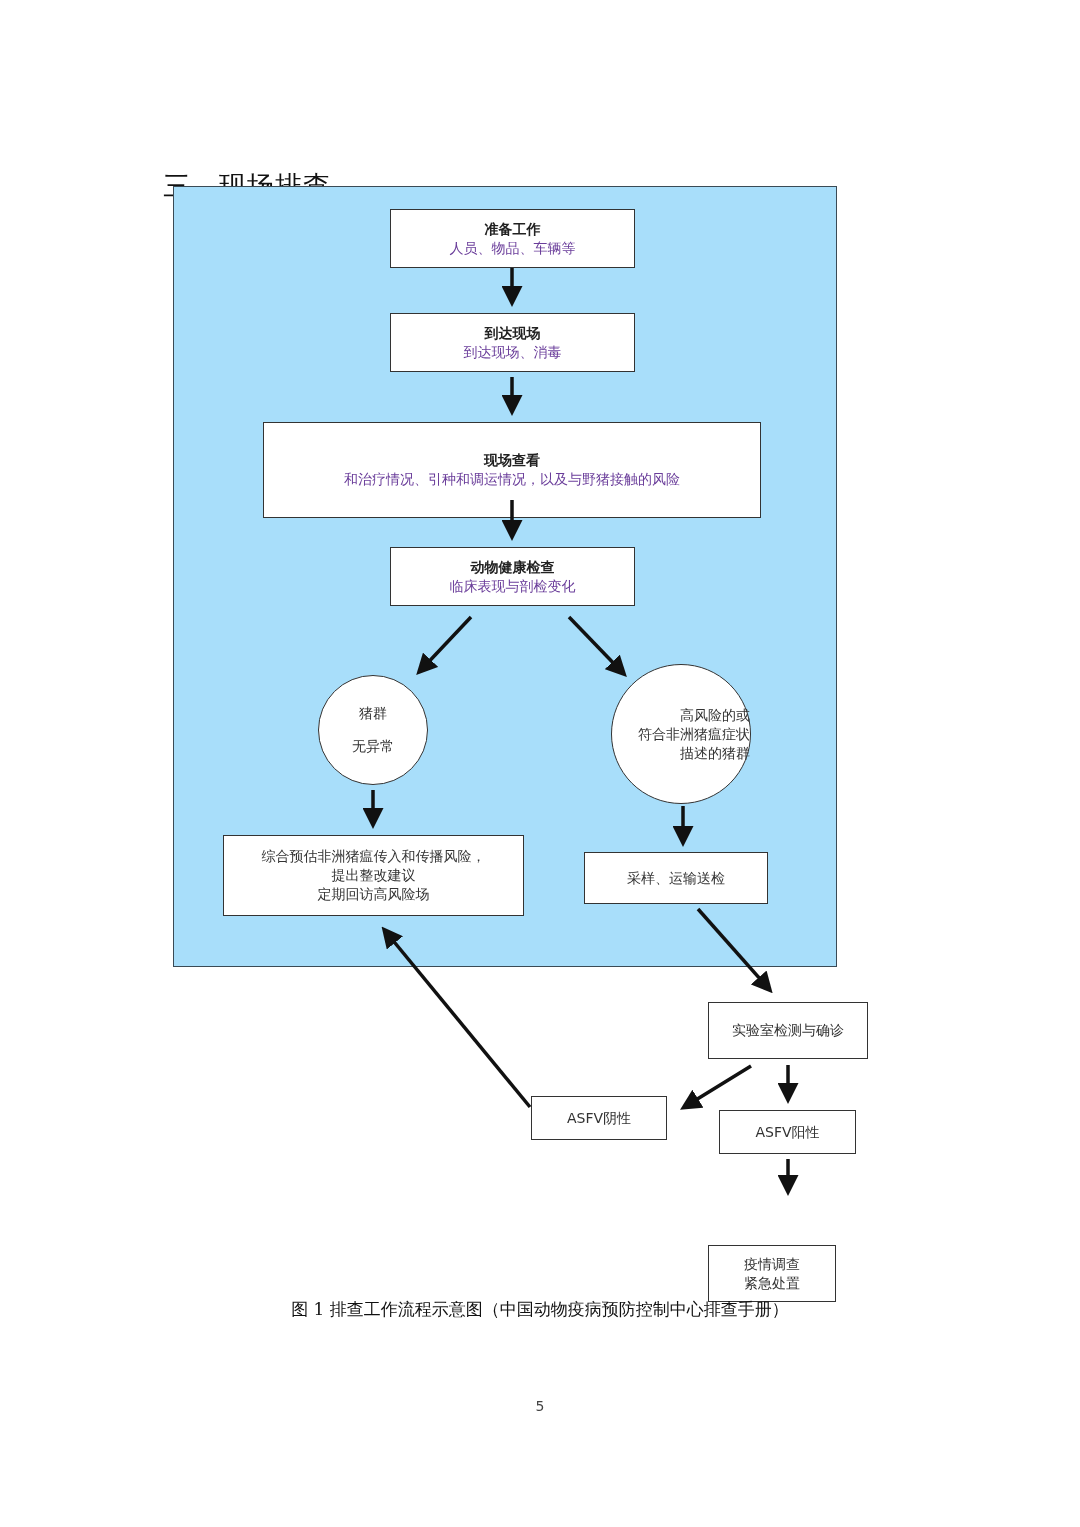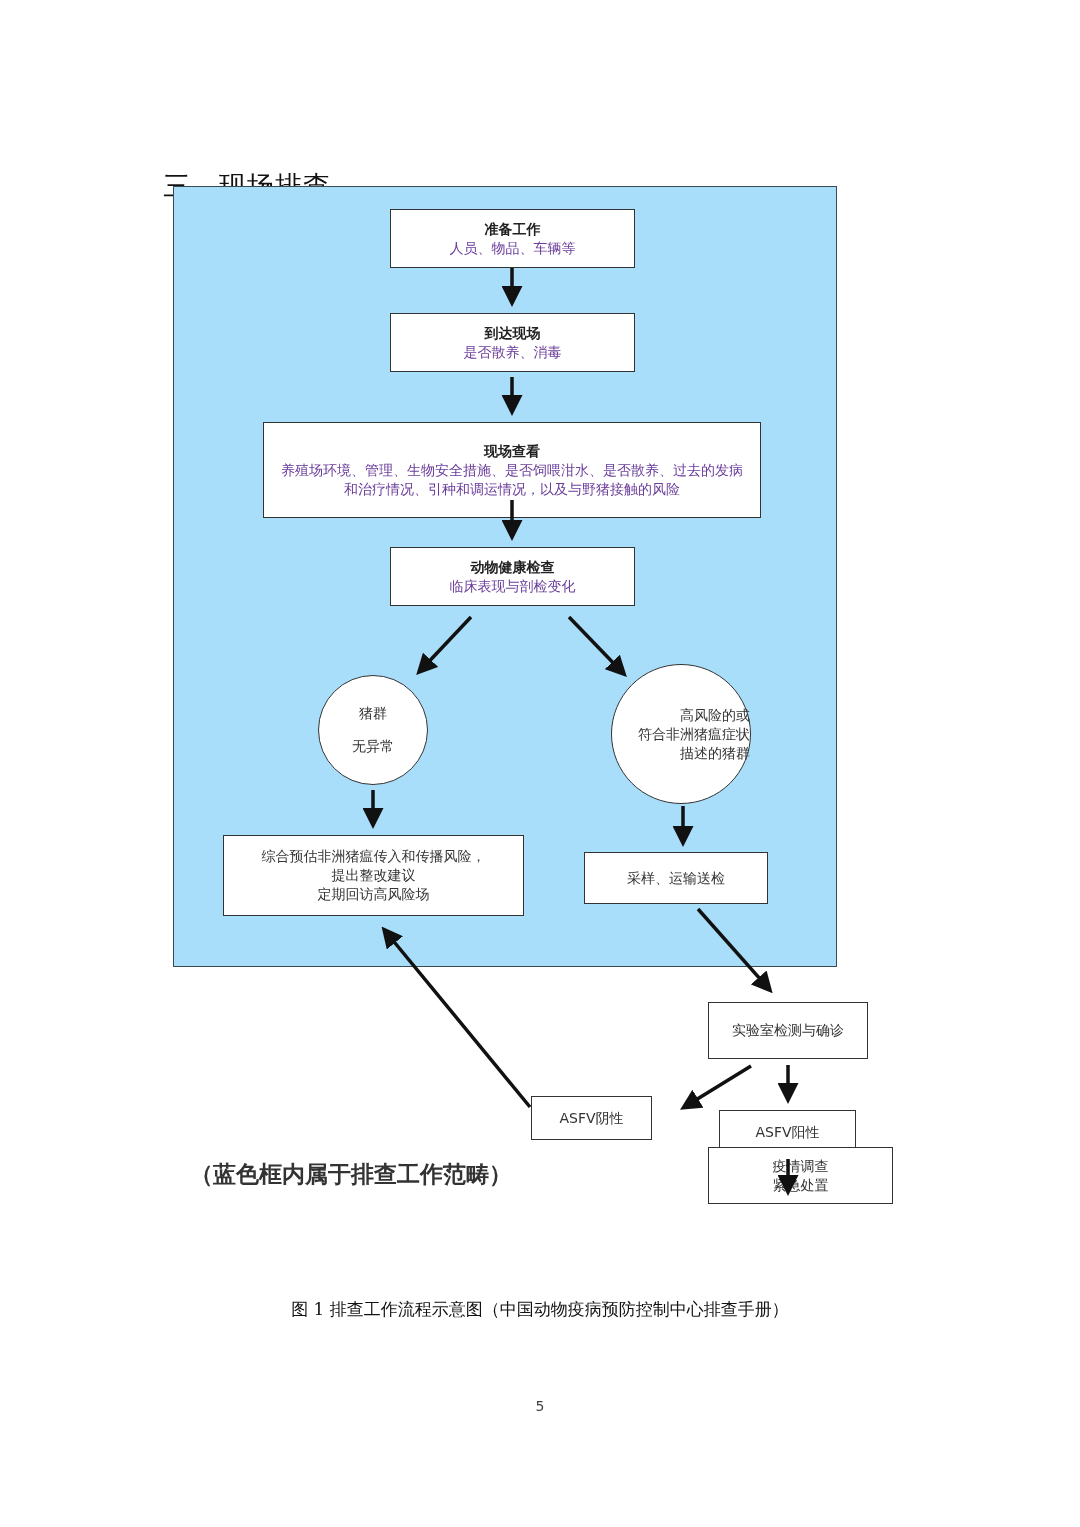--- a/index.html
+++ b/index.html
@@ -33,26 +33,25 @@
 
 <div class="blue-frame"></div>
 
 <div class="box" style="left:390px;top:209px;width:245px;height:59px;">
   <span class="head">准备工作</span>
   <span class="sub">人员、物品、车辆等</span>
 </div>
 
 <div class="box" style="left:390px;top:313px;width:245px;height:59px;">
   <span class="head">到达现场</span>
-  <span class="sub">是否散养、消毒</span>
+  <span class="sub">到达现场、消毒</span>
 </div>
 
 <div class="box" style="left:263px;top:422px;width:498px;height:96px;">
   <span class="head">现场查看</span>
-  <span class="sub">养殖场环境、管理、生物安全措施、是否饲喂泔水、是否散养、过去的发病</span>
   <span class="sub">和治疗情况、引种和调运情况，以及与野猪接触的风险</span>
 </div>
 
 <div class="box" style="left:390px;top:547px;width:245px;height:59px;">
   <span class="head">动物健康检查</span>
   <span class="sub">临床表现与剖检变化</span>
 </div>
 
 <div class="circle" style="left:318px;top:675px;width:110px;height:110px;gap:14px;">
   <span>猪群</span>
@@ -72,29 +71,29 @@
 </div>
 
 <div class="box" style="left:584px;top:852px;width:184px;height:52px;">
   <span>采样、运输送检</span>
 </div>
 
 <div class="box" style="left:708px;top:1002px;width:160px;height:57px;">
   <span>实验室检测与确诊</span>
 </div>
 
-<div class="box" style="left:531px;top:1096px;width:121px;height:44px;">
+<div class="box" style="left:531px;top:1096px;width:136px;height:44px;">
   <span>ASFV阴性</span>
 </div>
 
 <div class="box" style="left:719px;top:1110px;width:137px;height:44px;">
   <span>ASFV阳性</span>
 </div>
 
-<div class="box" style="left:708px;top:1147px;width:185px;height:57px;">
+<div class="box" style="left:708px;top:1245px;width:128px;height:57px;">
   <span>疫情调查</span>
   <span>紧急处置</span>
 </div>
 
 <svg class="arrows">
   <defs>
     <marker id="ah" markerWidth="6" markerHeight="6" refX="4" refY="3" orient="auto" markerUnits="strokeWidth">
       <path d="M0,0 L6,3 L0,6 Z" fill="#111"></path>
     </marker>
   </defs>
@@ -108,18 +107,17 @@
     <line x1="683" y1="806" x2="683" y2="840"></line>
     <line x1="698" y1="909" x2="768" y2="988"></line>
     <line x1="751" y1="1066" x2="686" y2="1106"></line>
     <line x1="788" y1="1065" x2="788" y2="1097"></line>
     <line x1="530" y1="1107" x2="386" y2="932"></line>
     <line x1="788" y1="1159" x2="788" y2="1189"></line>
   </g>
 </svg>
 
 <div class="fig-caption-inner">
-  <div>（蓝色框内属于排查工作范畴）</div>
 </div>
 
 <div class="fig-caption">图 1 排查工作流程示意图（中国动物疫病预防控制中心排查手册）</div>
 
 <div class="page-num">5</div>
 
 </body></html>

